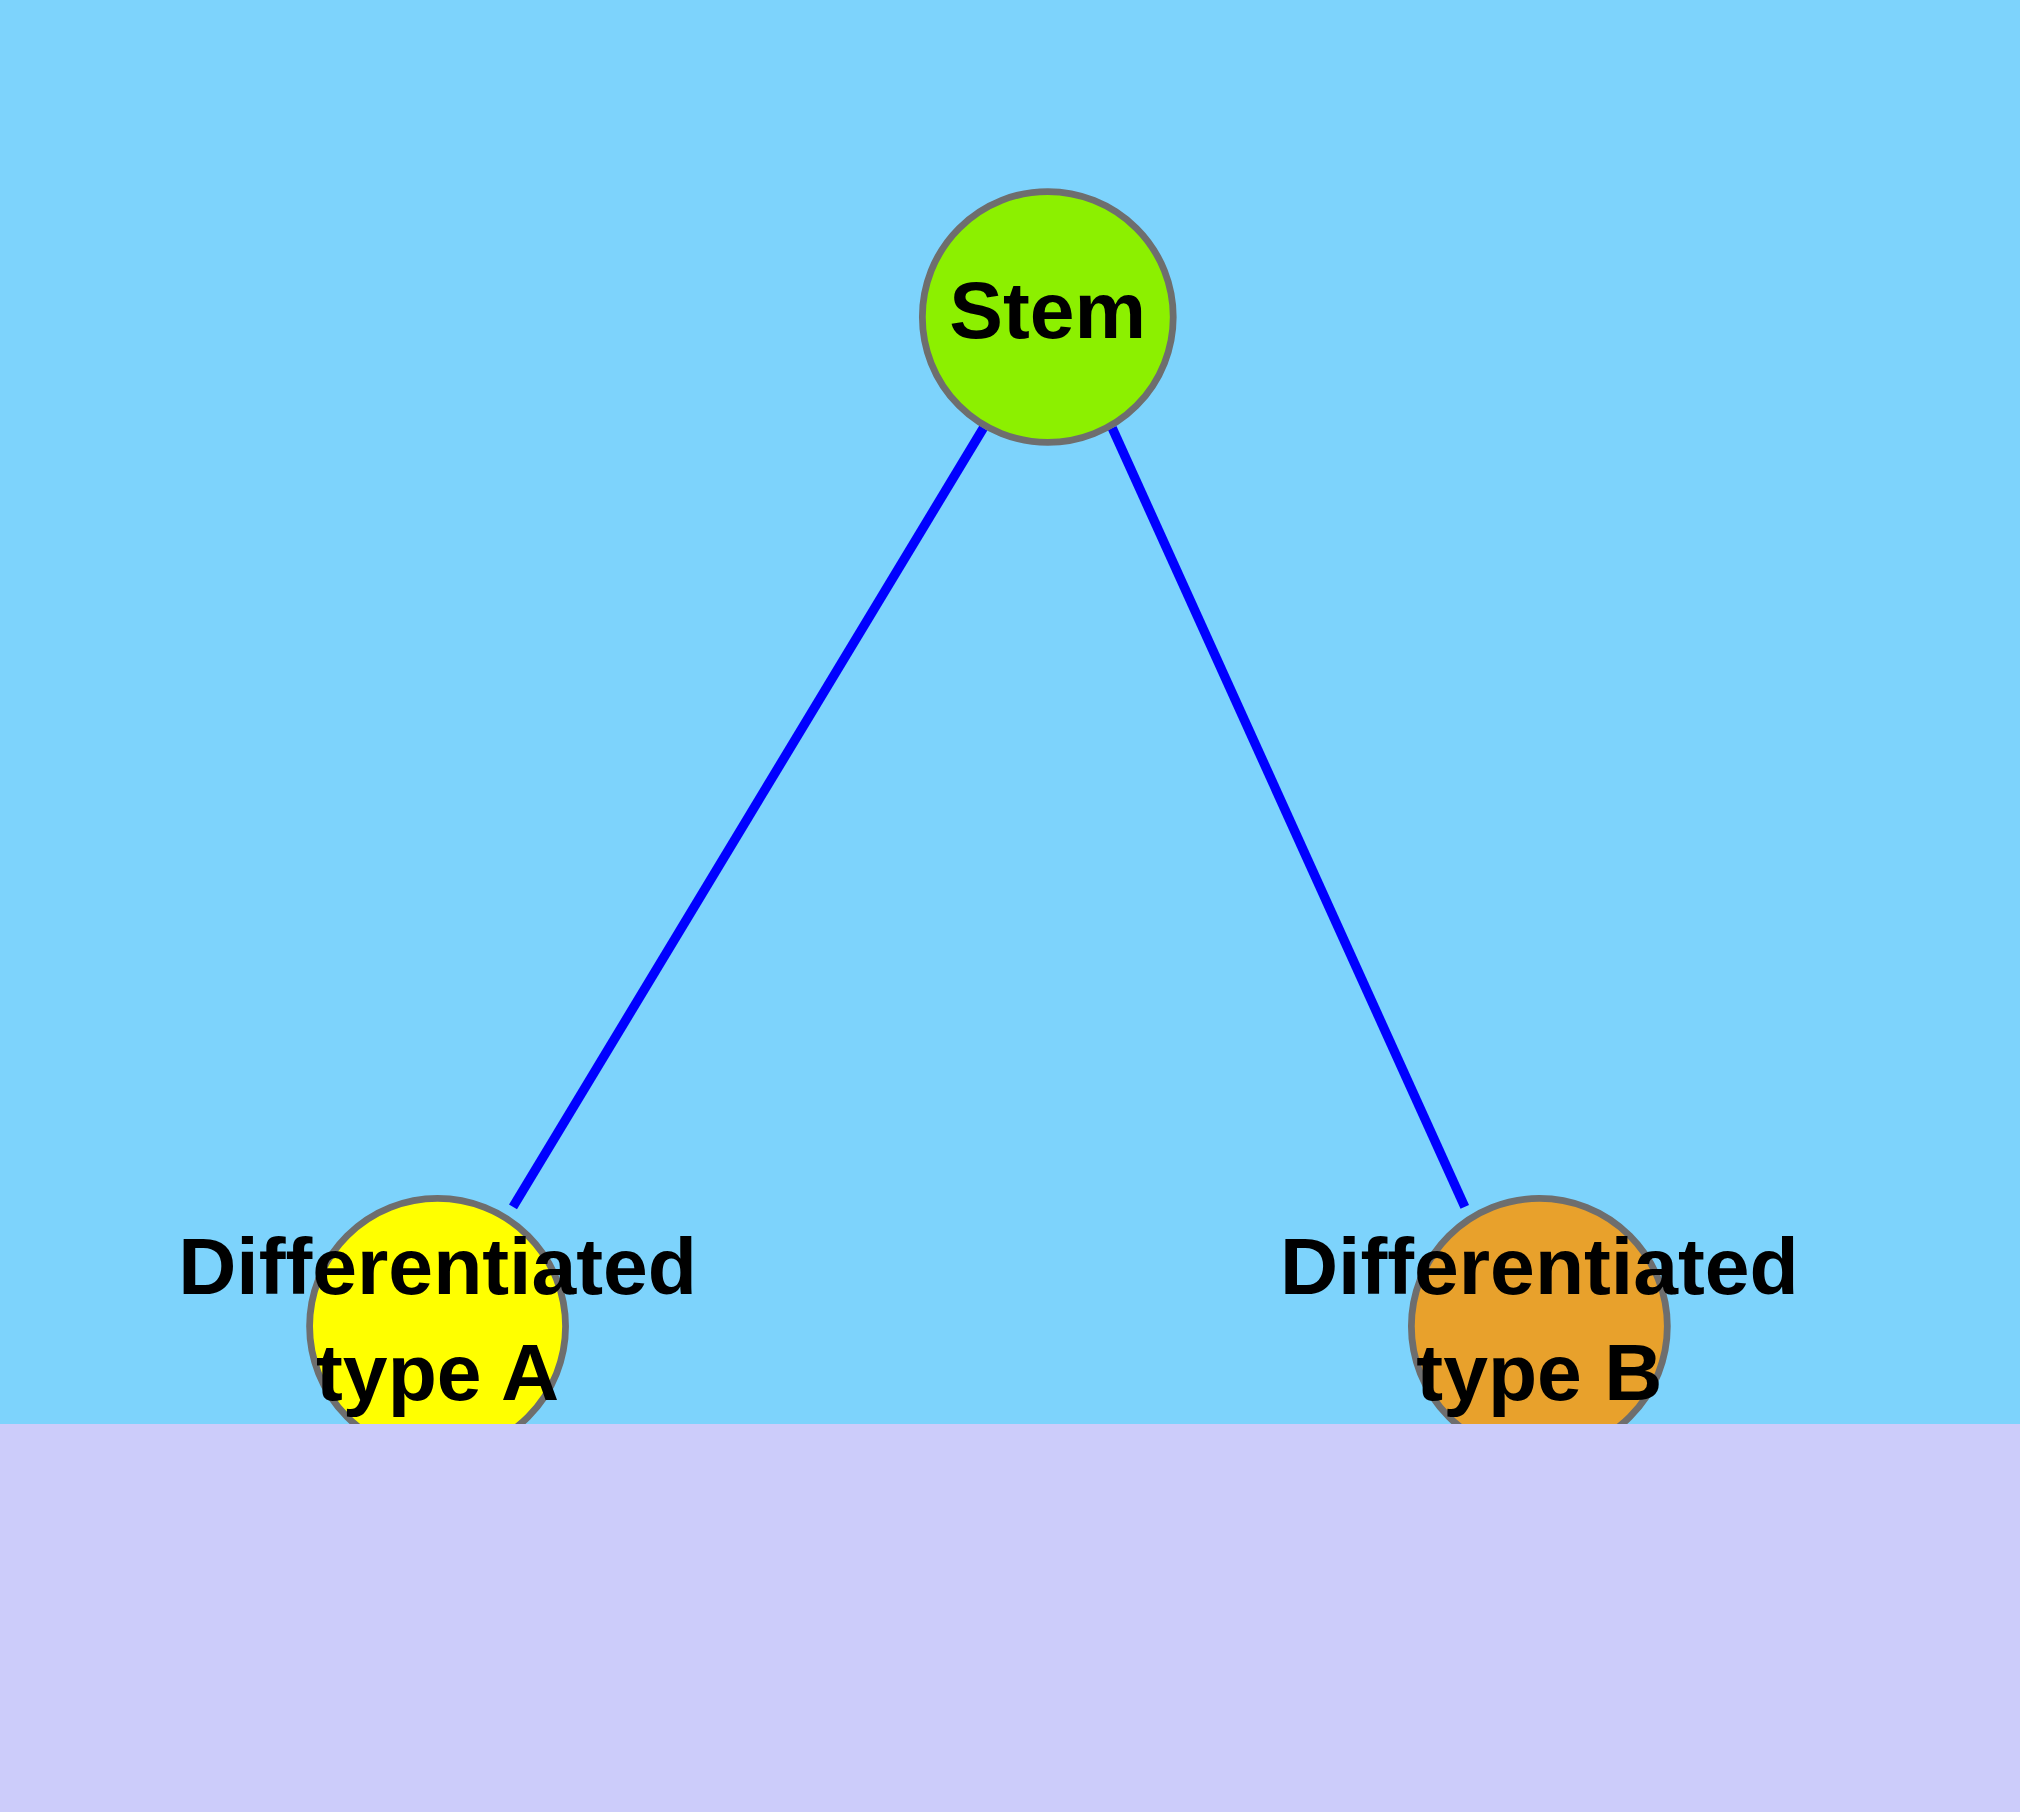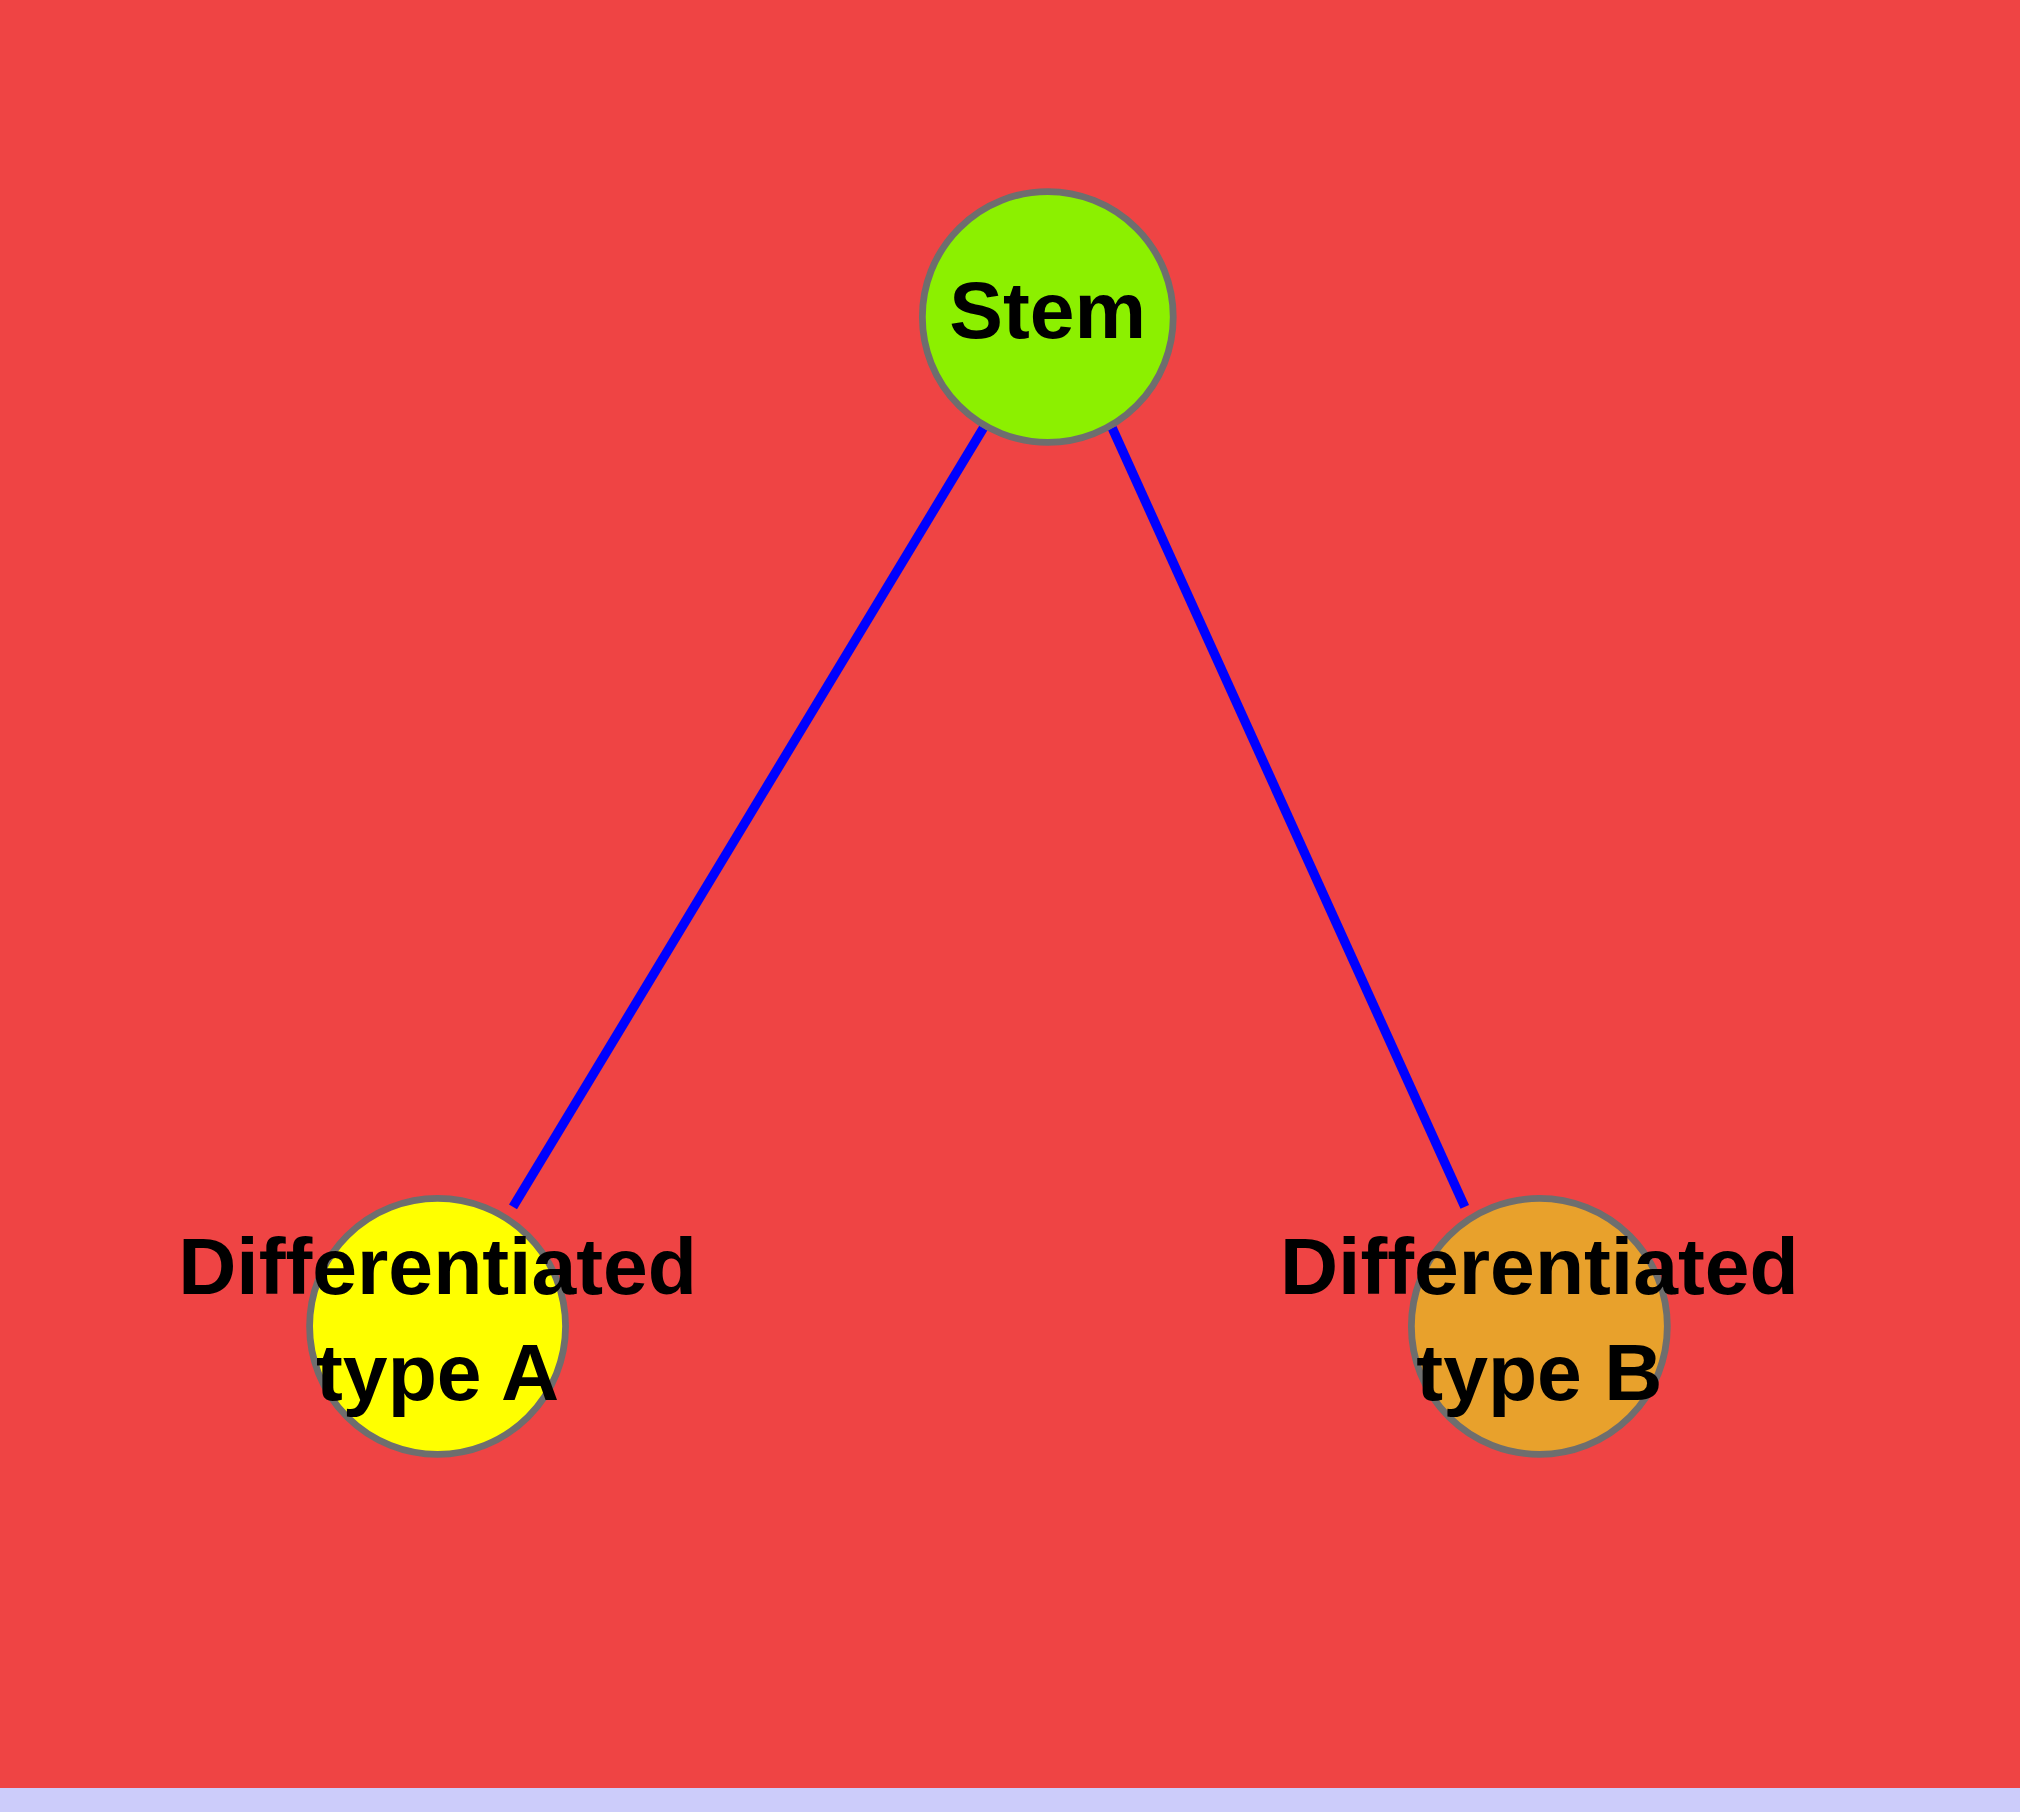--- a/index.html
+++ b/index.html
@@ -3,22 +3,22 @@
 <meta charset="utf-8">
 <style>
   html, body {
     margin: 0;
     padding: 0;
     background: #ccccfa;
   }
   #canvas {
     position: relative;
     width: 2021px;
-    height: 1788px;
-    background: #ef4444;
+    height: 1424px;
+    background: #7dd3fc;
     overflow: hidden;
     font-family: "Liberation Sans", sans-serif;
   }
   #graph-svg {
     position: absolute;
     left: 0;
     top: 0;
     width: 2021px;
     height: 1812px;
   }

